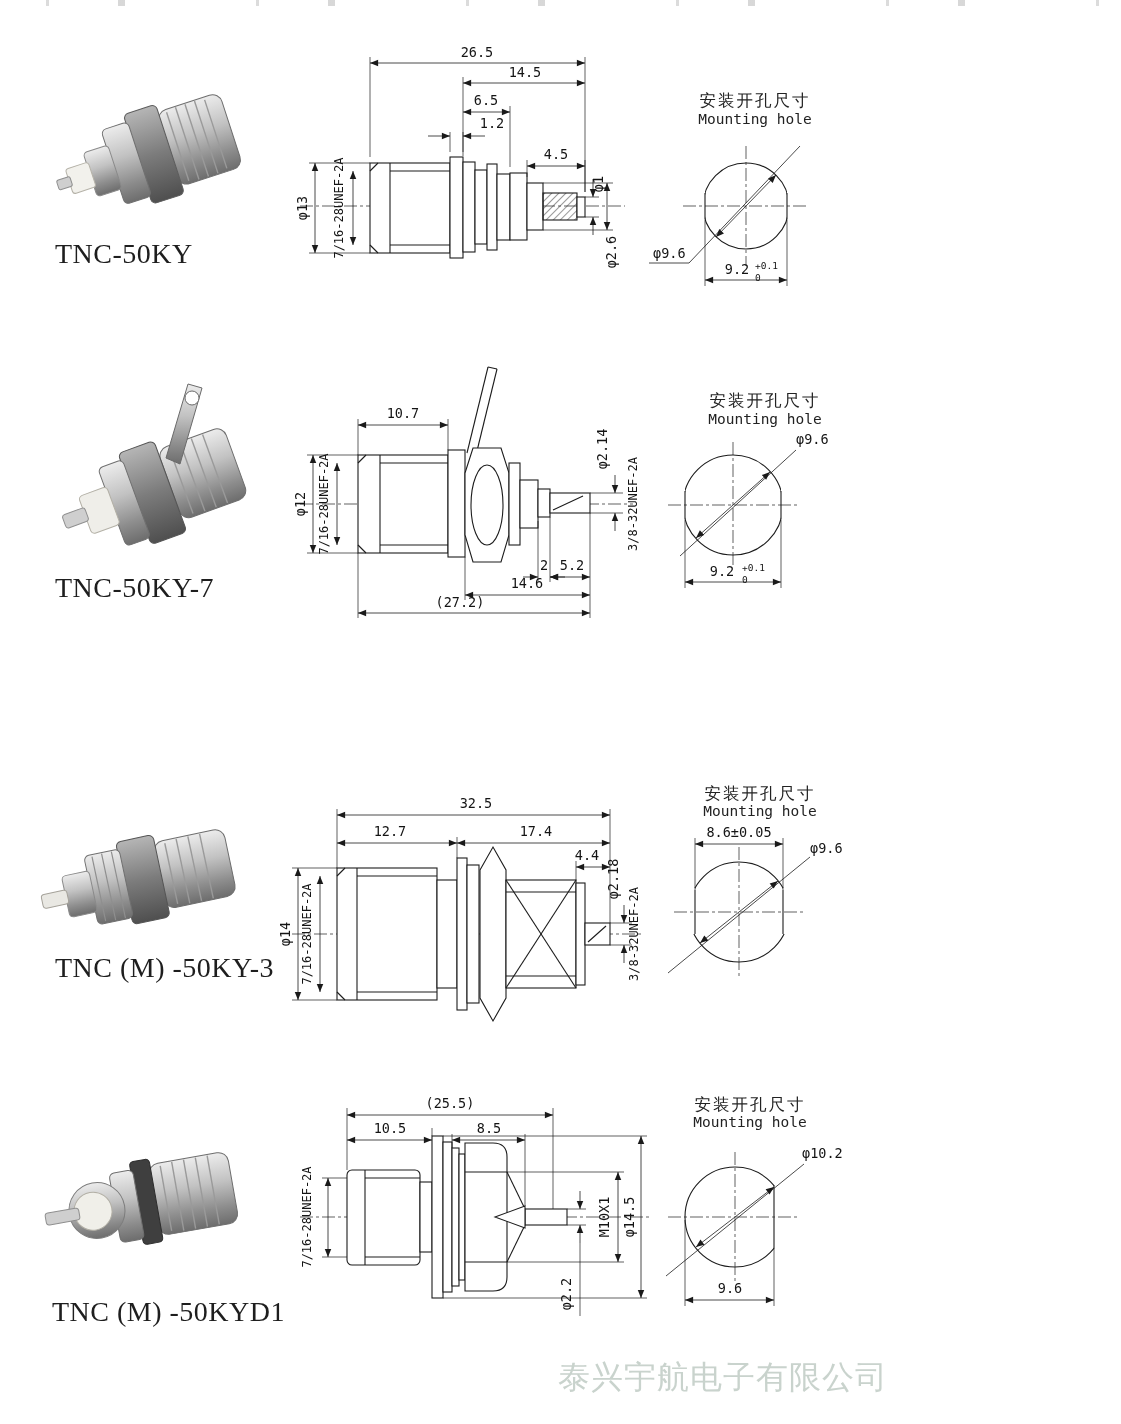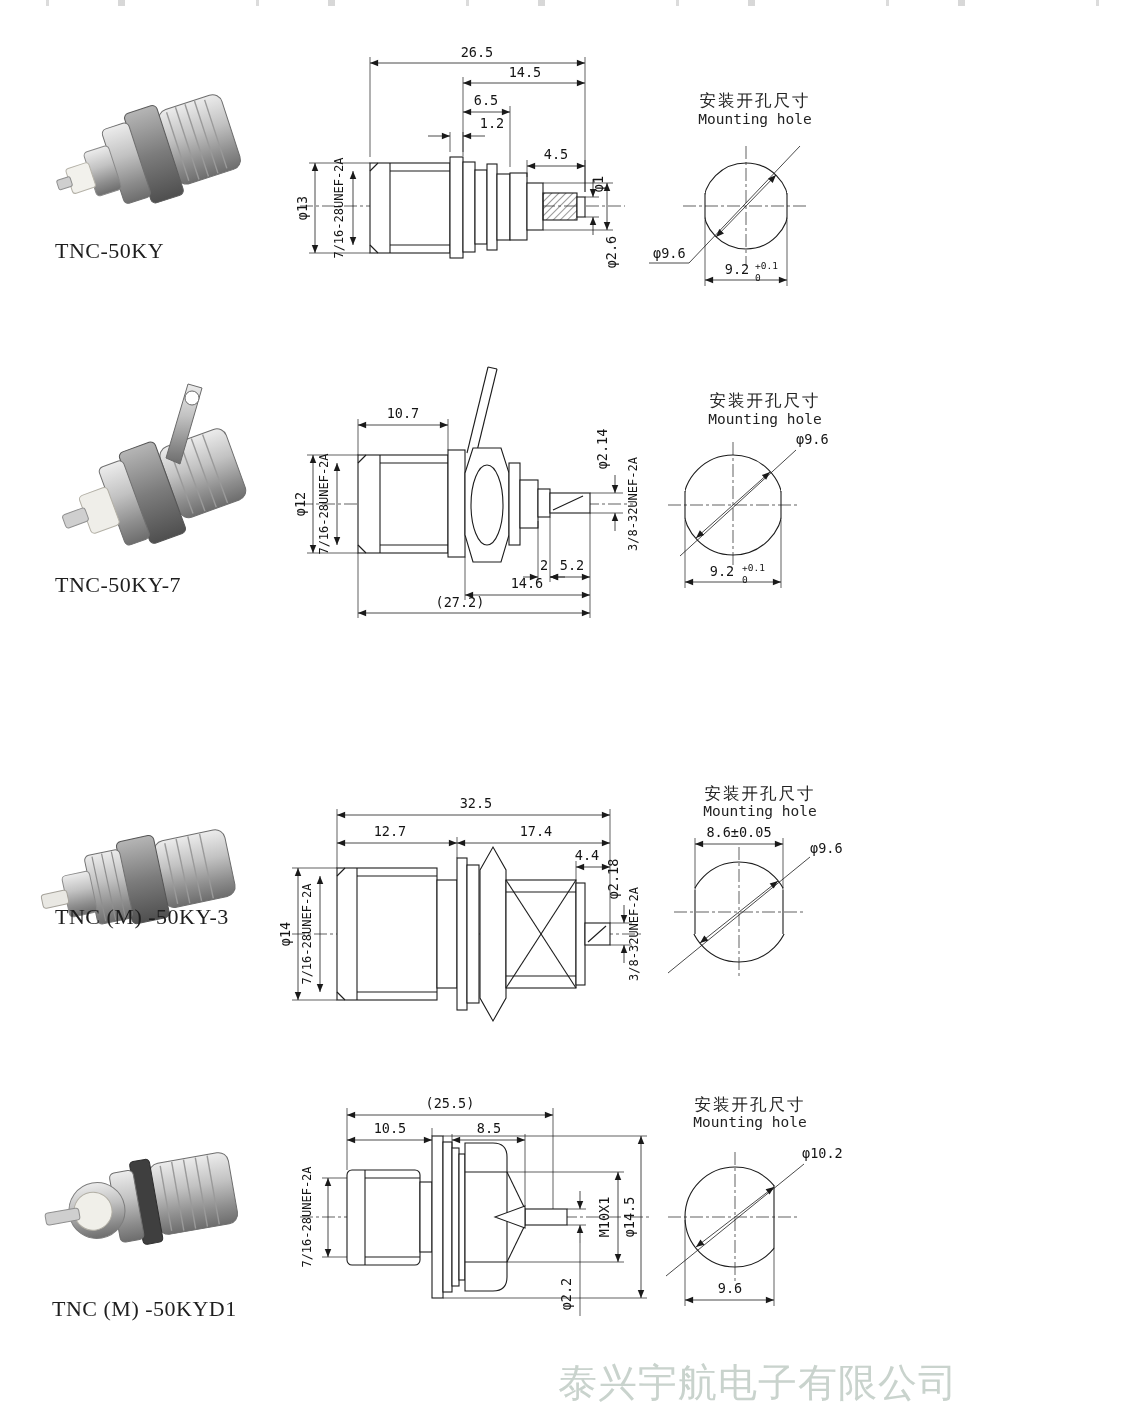--- a/index.html
+++ b/index.html
@@ -8,25 +8,25 @@
   svg.dw{position:absolute;overflow:visible;}
   .ln{fill:none;stroke:#1c1c1c;stroke-width:1.1;}
   .fw{fill:#ffffff;stroke:#1c1c1c;stroke-width:1.1;}
   .dim{fill:none;stroke:#1c1c1c;stroke-width:0.8;}
   .ext{fill:none;stroke:#1c1c1c;stroke-width:0.7;}
   .cl{fill:none;stroke:#1c1c1c;stroke-width:0.7;stroke-dasharray:13 3 3 3;}
   text.dt{font-family:"DejaVu Sans Mono","Liberation Mono",monospace;font-size:13.5px;fill:#141414;}
   text.sm{font-size:9.5px;}
   text.cnt{font-family:"DejaVu Sans","Liberation Sans",sans-serif;font-size:16.5px;fill:#222;letter-spacing:2px;}
   text.ent{font-family:"DejaVu Sans Mono","Liberation Mono",monospace;font-size:14.5px;fill:#222;}
-  .model{position:absolute;font-family:"Liberation Serif","DejaVu Serif",serif;font-size:22px;color:#1e1e1e;letter-spacing:0.5px;}
+  .model{position:absolute;font-family:"Liberation Serif","DejaVu Serif",serif;font-size:28px;color:#1e1e1e;letter-spacing:0.5px;}
   .wm-center{position:absolute;left:378px;top:598px;font-family:"DejaVu Serif","Liberation Serif",serif;
              font-size:180px;line-height:1;color:#dcdcec;letter-spacing:6px;white-space:nowrap;}
   .wm-footer{position:absolute;left:558px;top:1356px;font-family:Liberation Serif, serif;
-             font-size:39px;color:#c9d3cd;letter-spacing:1px;white-space:nowrap;}
+             font-size:32px;color:#c9d3cd;letter-spacing:1px;white-space:nowrap;}
   .topfrag{position:absolute;left:0;top:0;width:100%;height:6px;opacity:0.35;
            background:repeating-linear-gradient(to right,#fff 0 46px,#9a9a9a 46px 49px,#fff 49px 118px,#8f8f8f 118px 125px,#fff 125px 210px);}
 </style>
 </head>
 <body>
 
 <div id="page">
 <div class="topfrag"></div>
 
 <svg width="0" height="0" style="position:absolute">
@@ -266,21 +266,21 @@
     <rect x="60" y="27" width="36" height="70" rx="5" fill="url(#gm)" stroke="#707070"></rect>
     <g stroke="#8f8f8f" stroke-width="1.2">
           <line x1="68" y1="29" x2="68" y2="95"></line>
           <line x1="78" y1="28" x2="78" y2="96"></line>
           <line x1="88" y1="28" x2="88" y2="96"></line>
         </g>
     <rect x="34" y="42" width="28" height="42" rx="4" fill="url(#gm)" stroke="#8a8a8a"></rect>
     <rect x="10" y="56" width="26" height="14" rx="3" fill="#e9e8e3" stroke="#a5a29a"></rect>
   </g>
 </svg>
-<div class="model" style="left:55px;top:904px">TNC (M) -50KY-3</div>
+<div class="model" style="left:55px;top:952px">TNC (M) -50KY-3</div>
 
 <svg class="dw" style="left:280px;top:795px" width="385" height="232" viewBox="0 0 385 232">
   <line class="cl" x1="12" y1="139" x2="362" y2="139"></line>
   <g>
     <rect class="fw" x="57" y="73" width="100" height="132"></rect>
     <line class="ln" x1="77" y1="73" x2="77" y2="205"></line>
     <line class="ln" x1="77" y1="81" x2="157" y2="81"></line>
         <line class="ln" x1="77" y1="197" x2="157" y2="197"></line>
     <line class="ln" x1="57" y1="81" x2="65" y2="73"></line>
         <line class="ln" x1="57" y1="197" x2="65" y2="205"></line>

